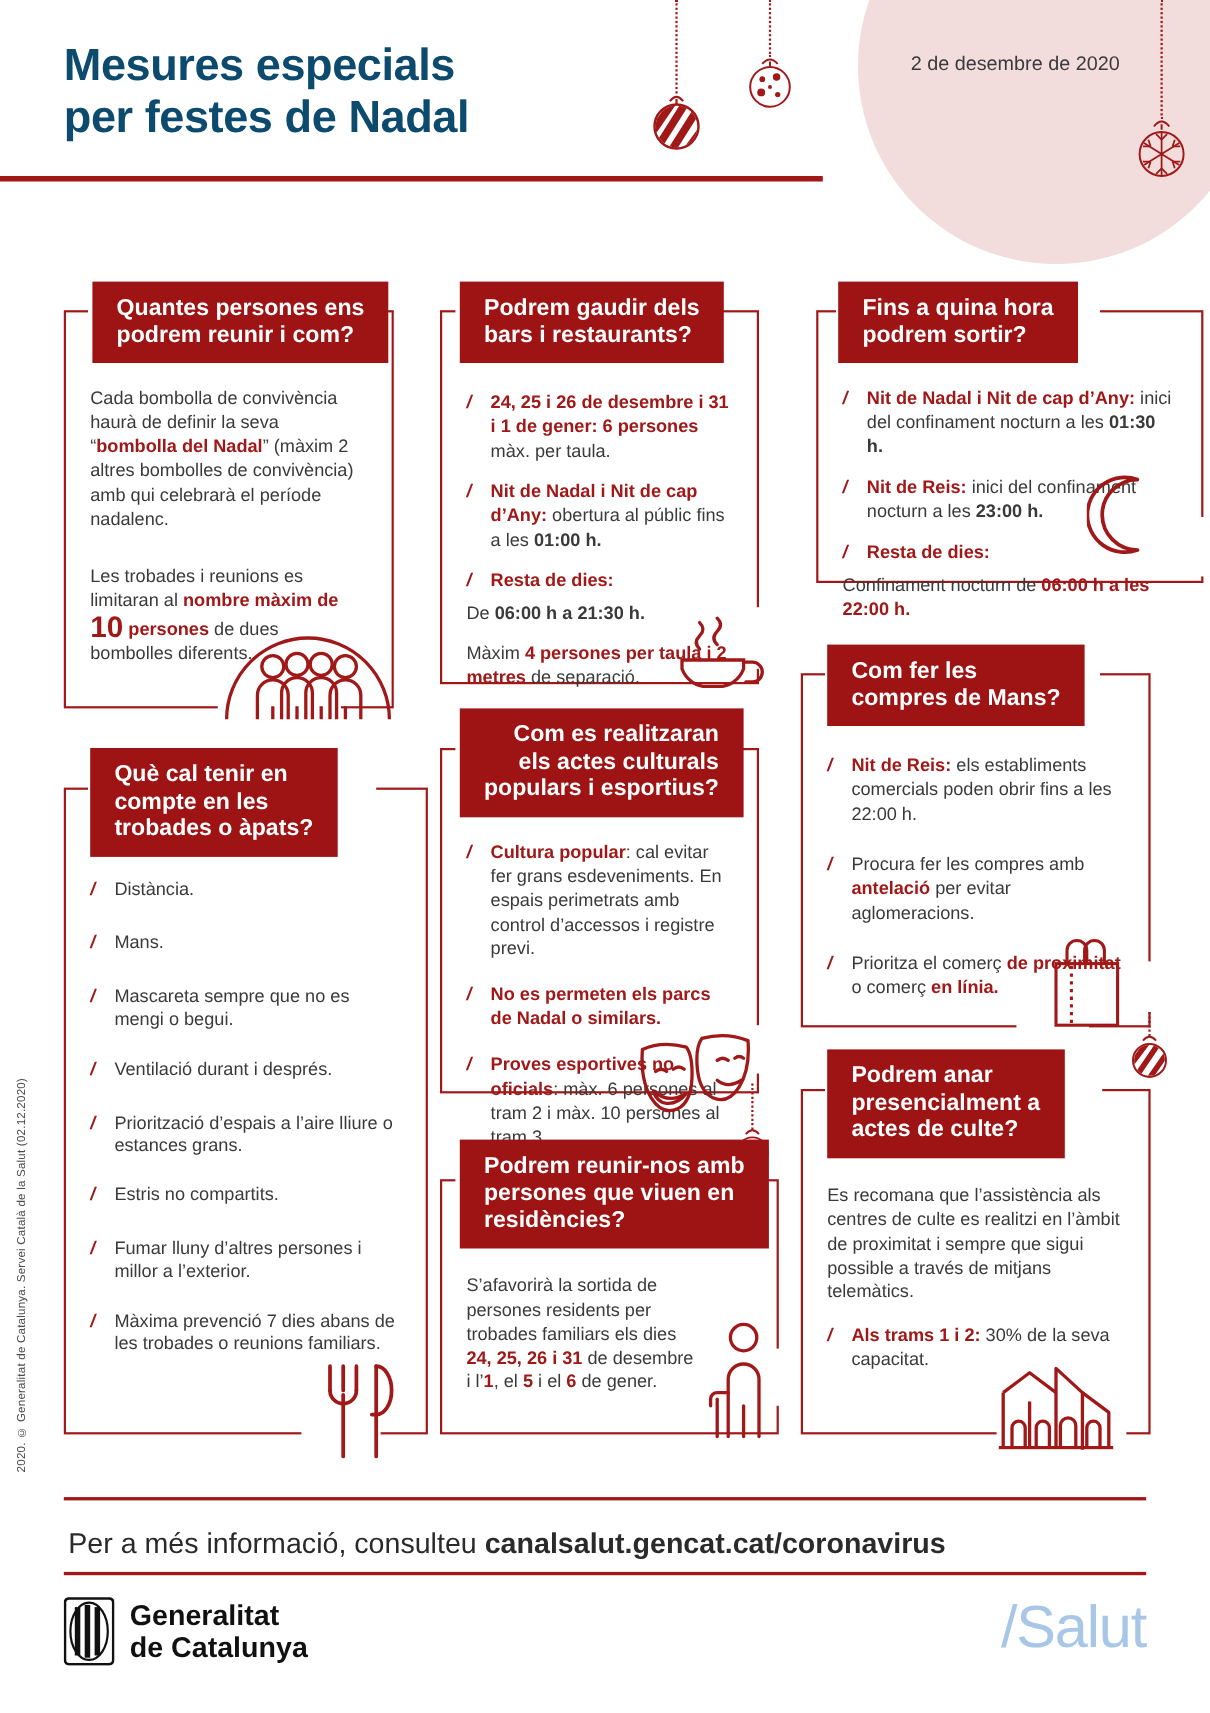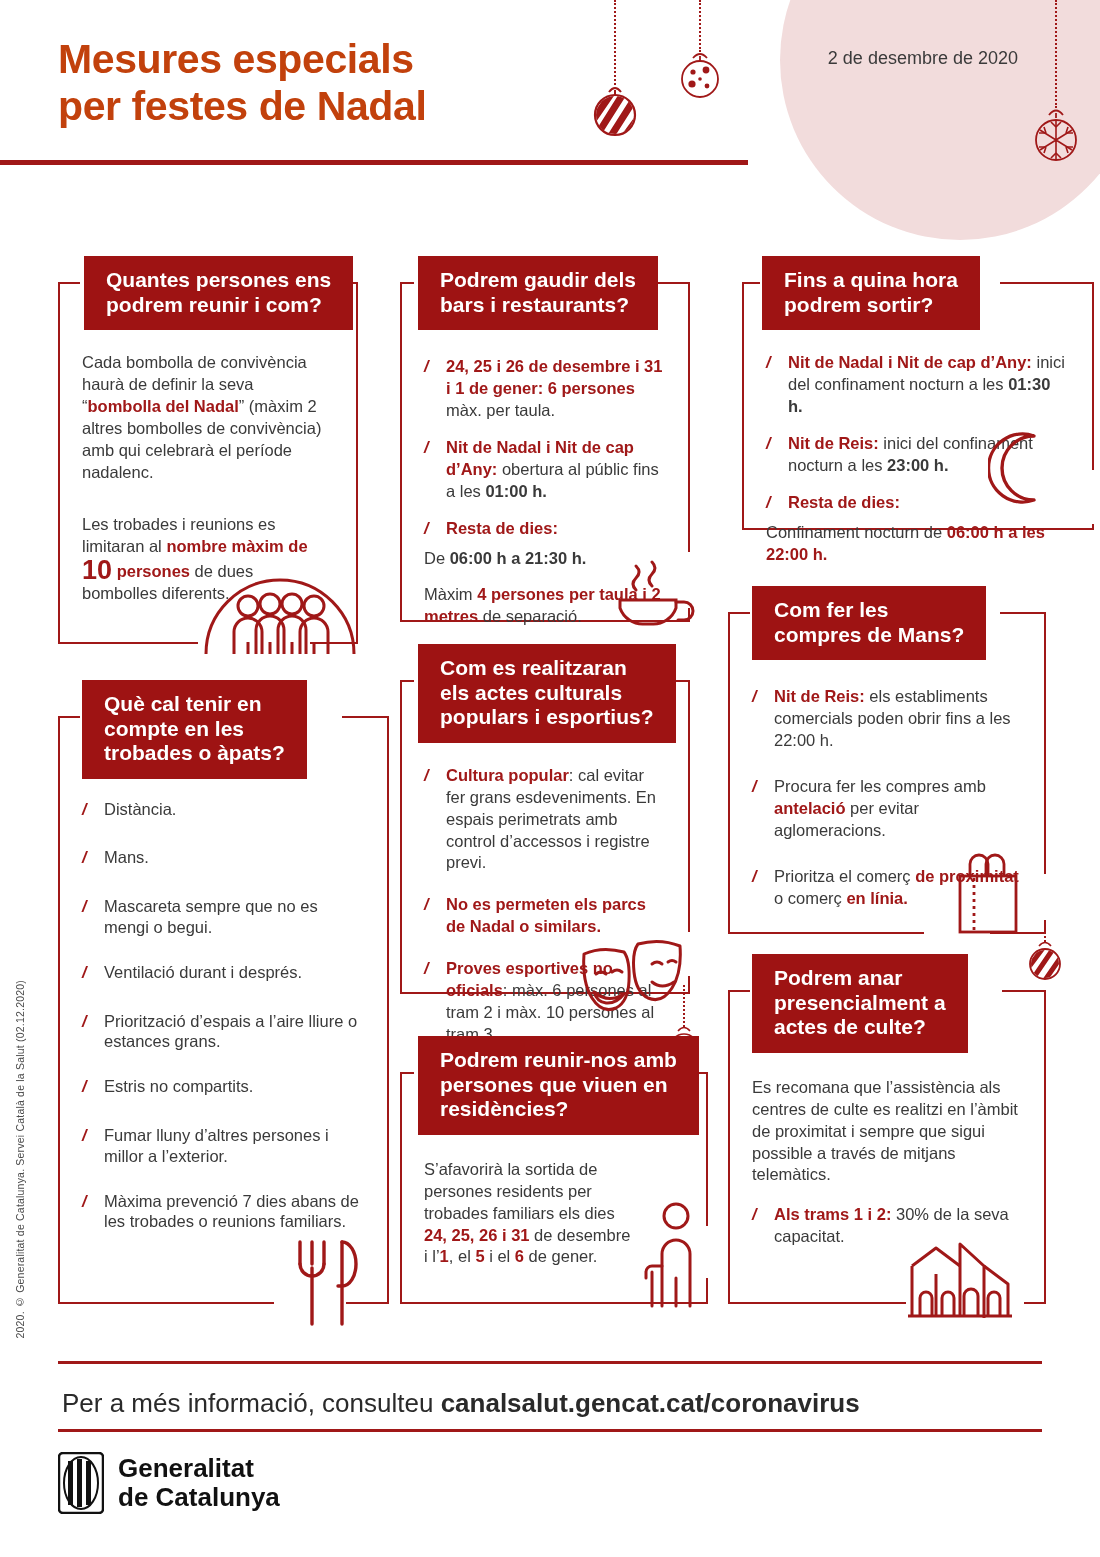--- a/index.html
+++ b/index.html
@@ -26,21 +26,21 @@
   .hang .thread{
     position:absolute;left:50%;top:0;width:0;
     border-left:2px dotted #a01818;
     transform:translateX(-50%);
   }
   .ball{position:absolute;left:50%;transform:translateX(-50%);}
 
   
   .head-wrap{position:relative;z-index:3;padding:36px 0 0 58px;}
   .title{
-    font-size:41px;line-height:1.14;font-weight:bold;color:#c2410c;
+    font-size:41px;line-height:1.14;font-weight:bold;color:#0c4a6e;
     letter-spacing:-0.4px;margin:0;max-width:560px;
   }
   .date{
     position:absolute;right:82px;top:48px;
     font-size:18px;color:#3a3a3a;z-index:4;
   }
   .head-rule{
     position:absolute;left:0;top:160px;width:748px;height:5px;
     background:#a01818;z-index:3;
   }
@@ -331,21 +331,21 @@
       <path d="M24 32 v56"></path>
       <path d="M54 6 a14 22 0 0 1 0 44 h-4"></path>
       <path d="M54 6 v82"></path>
     </g>
   </svg>
 
   <div class="card" style="left:400px;top:680px;width:290px;height:314px;">
     <div class="frame"></div>
     <div class="notch" style="left:14px;top:-2px;width:250px;height:6px;"></div>
     <div class="notch" style="right:-4px;bottom:18px;width:8px;height:44px;"></div>
-    <div class="tab" style="margin-left:18px;margin-top:-36px;">
+    <div class="tab" style="margin-left:18px;margin-top:-36px;text-align:right;">
       <span>Com es realitzaran</span><br>
       <span>els actes culturals</span><br>
       <span>populars i esportius?</span>
     </div>
     <div class="body" style="padding-top:22px;">
       <ul class="bul">
         <li style="margin-bottom:20px;"><b class="r">Cultura popular</b><span>: cal evitar fer grans esdeveniments. En espais perimetrats amb control d’accessos i registre previ.</span></li>
         <li style="margin-bottom:20px;"><b class="r">No es permeten els parcs de Nadal o similars.</b></li>
         <li><b class="r">Proves esportives no oficials</b><span>: màx. 6 persones al tram 2 i màx. 10 persones al tram 3.</span></li>
       </ul>
@@ -430,14 +430,15 @@
         <rect x="19" y="7" width="5" height="48"></rect>
         <rect x="28" y="9" width="5" height="44"></rect>
       </g>
     </svg>
     <div class="gen-name">
       <span>Generalitat</span><br>
       <span>de Catalunya</span>
     </div>
   </div>
 
+  <div class="salut">/Salut</div>
 
 </div>
 
 </body></html>

